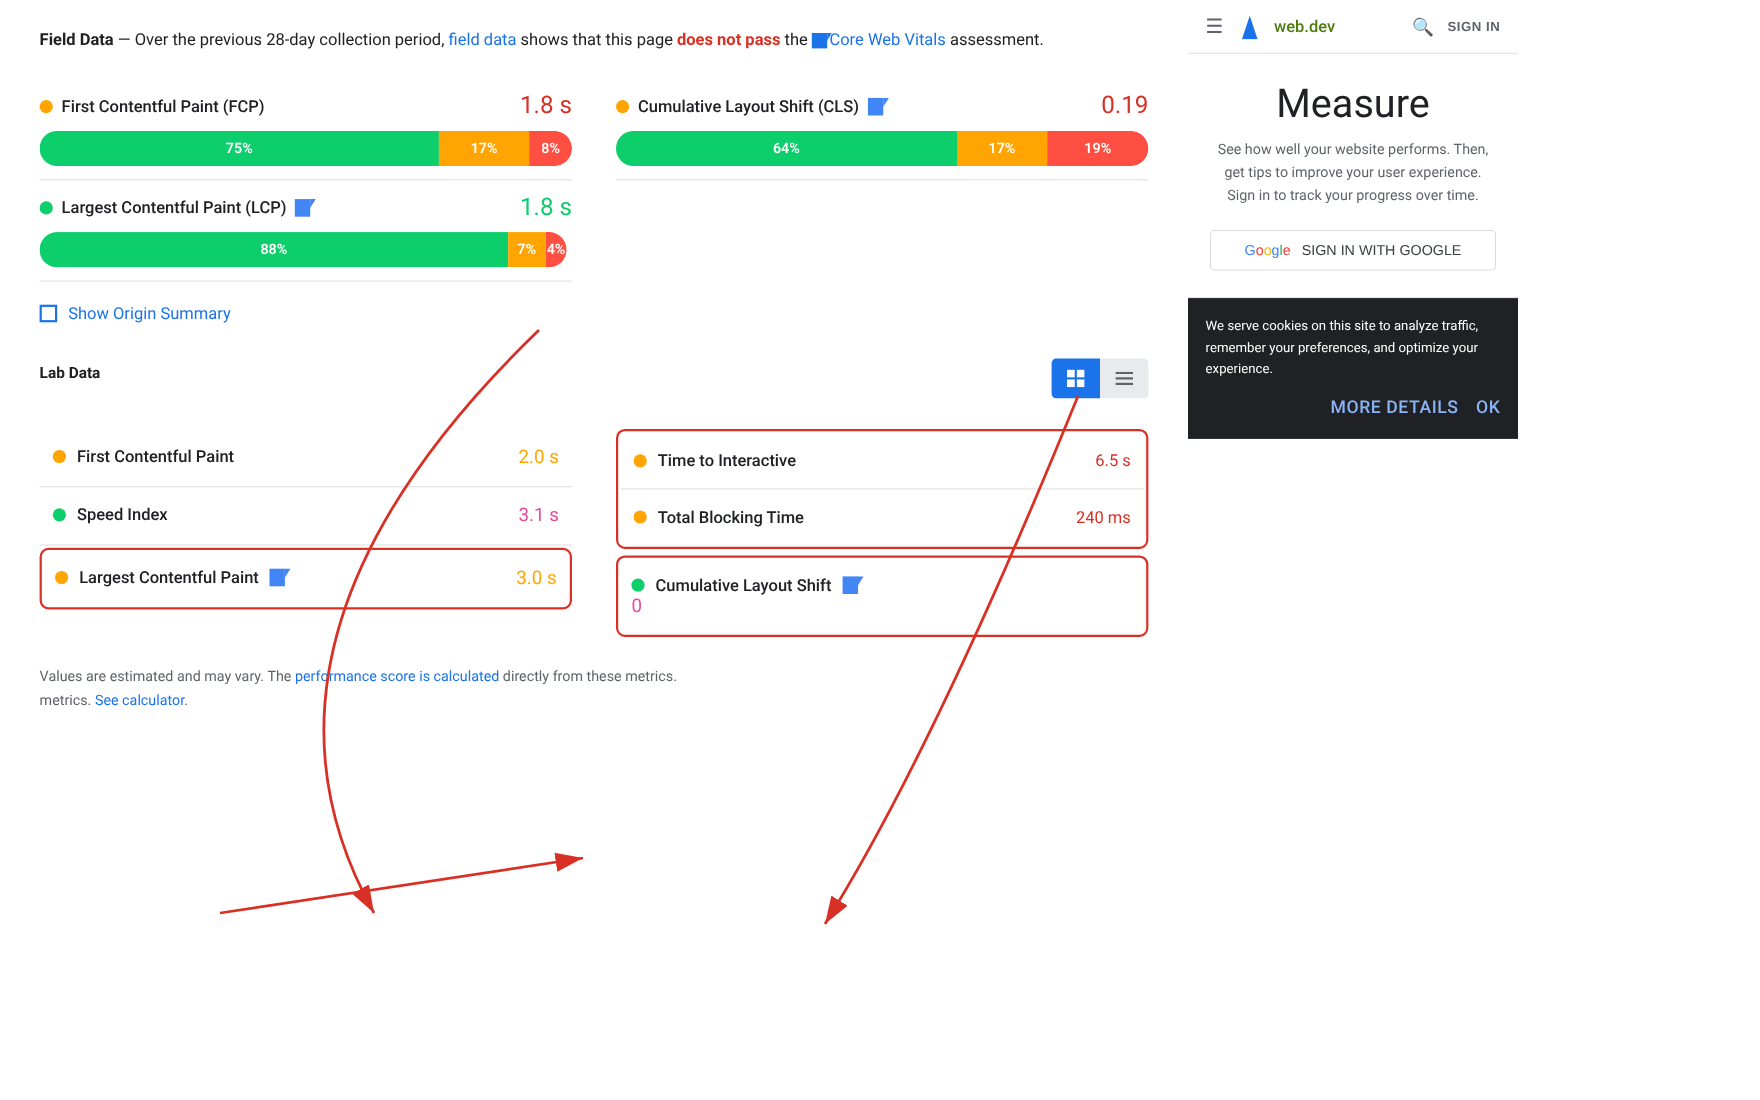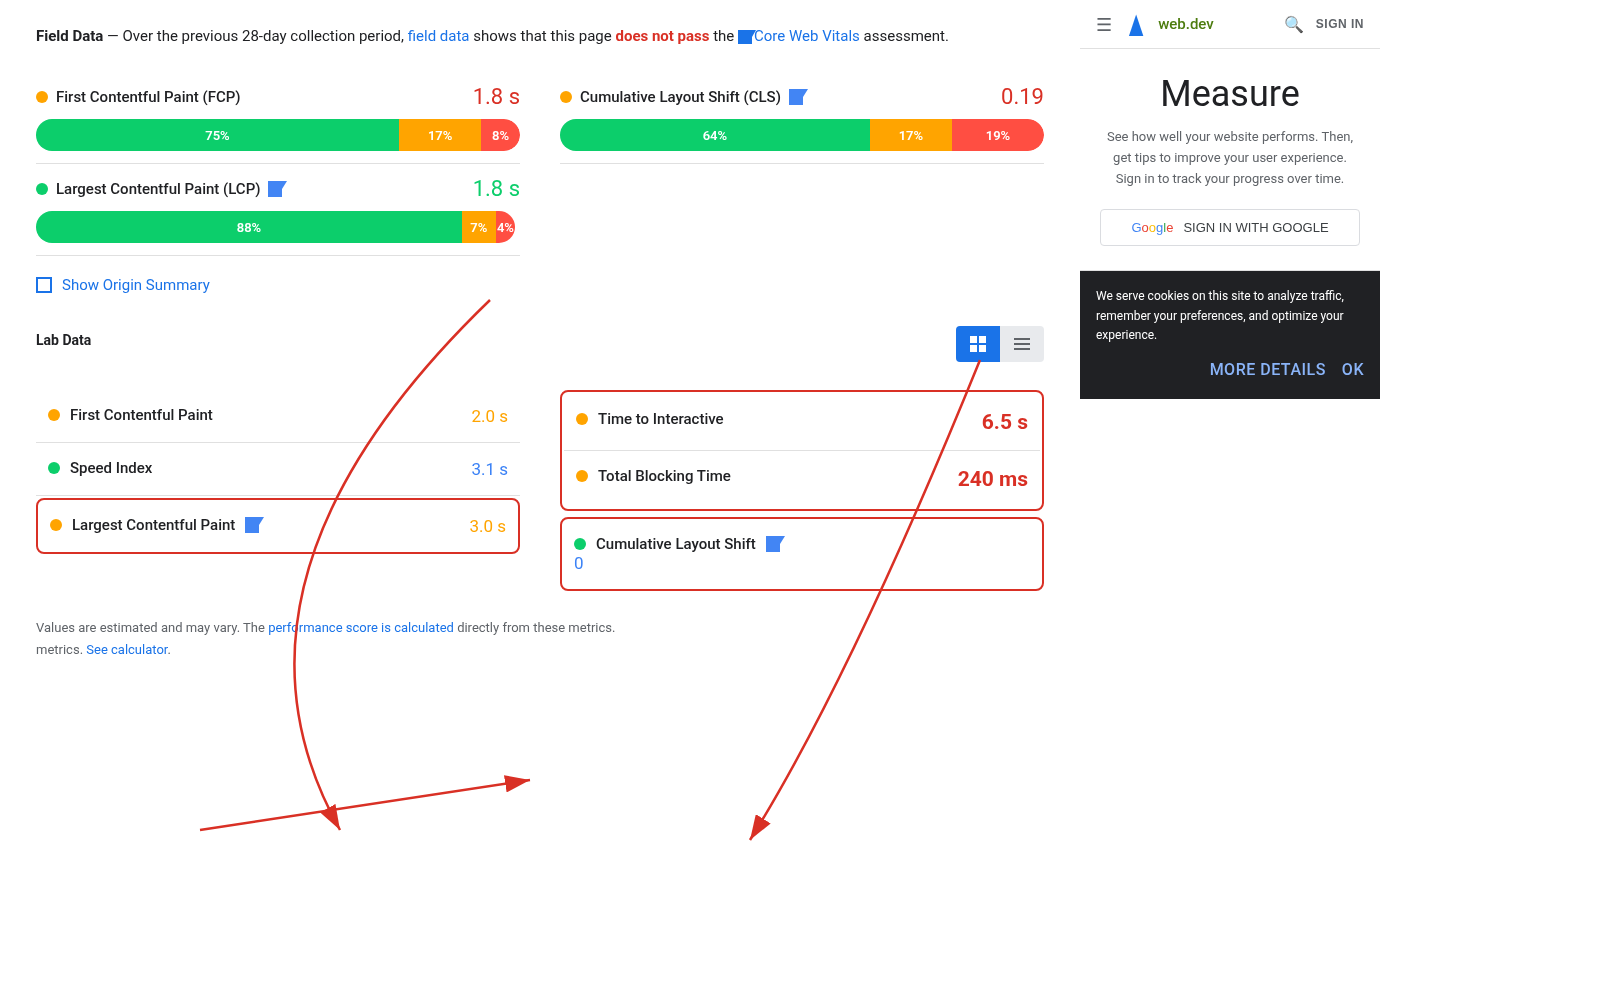--- a/index.html
+++ b/index.html
@@ -172,22 +172,22 @@
       border: 2px solid #d93025;
       border-radius: 8px;
       margin: 2px 0;
     }
     .lab-metric-left {
       display: flex;
       align-items: center;
       gap: 10px;
       font-weight: 500;
     }
-    .lab-val-red { color: #d93025; font-size: 21px; font-weight: 700; }
-    .lab-val-green { color: #3b82f6; font-size: 17px; font-weight: 400; }
+    .lab-val-red { color: #d93025; font-size: 15px; font-weight: 400; }
+    .lab-val-green { color: #ec4899; font-size: 17px; font-weight: 400; }
     .lab-val-orange { color: #ffa400; font-size: 17px; font-weight: 400; }
 
     
     .toggle-group {
       display: flex;
       justify-content: flex-end;
       margin-bottom: 12px;
     }
     .toggle-btn {
       width: 44px;

